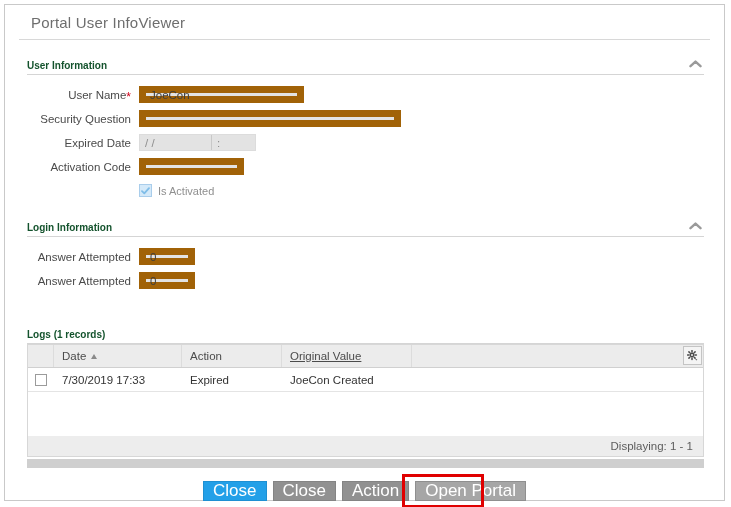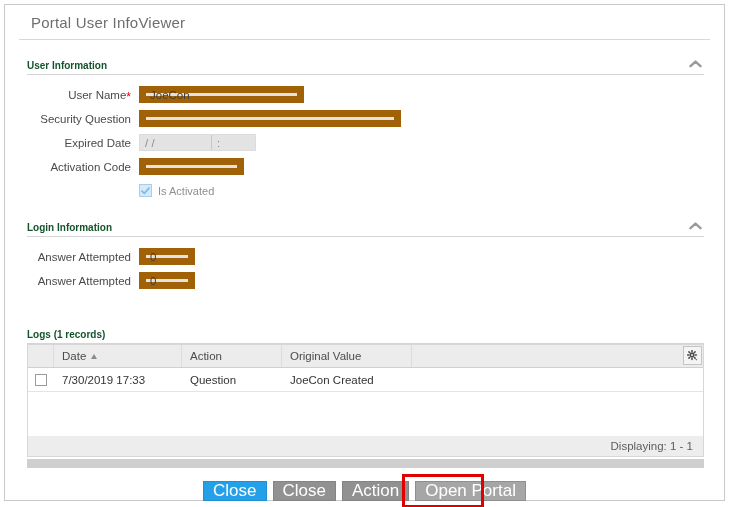--- a/index.html
+++ b/index.html
@@ -175,21 +175,21 @@
     align-items: center;
     padding-left: 8px;
     font-size: 11.5px;
     color: #4c4c4c;
     border-right: 1px solid #dcdcdc;
     box-sizing: border-box;
   }
   .hcell.c-chk  { width: 26px; padding-left: 0; }
   .hcell.c-date { width: 128px; }
   .hcell.c-act  { width: 100px; }
-  .hcell.c-orig { width: 130px; }
+  .hcell.c-orig { width: 130px; text-decoration: underline; }
   .hcell.c-last { flex: 1; border-right: none; }
   .sort-asc {
     margin-left: 5px;
     width: 0; height: 0;
     border-left: 3.5px solid transparent;
     border-right: 3.5px solid transparent;
     border-bottom: 5px solid #8a8a8a;
   }
   .gear-btn {
     position: absolute;
@@ -430,21 +430,21 @@
           </svg>
         </div>
       </div>
 
       <div class="grid-body">
         <div class="grid-row">
           <div class="dcell c-chk">
             <span class="rowbox"></span>
           </div>
           <div class="dcell c-date">7/30/2019 17:33</div>
-          <div class="dcell c-act">Question</div>
+          <div class="dcell c-act">Expired</div>
           <div class="dcell c-orig">JoeCon Created</div>
           <div class="dcell c-last"></div>
         </div>
       </div>
     </div>
 
     <div class="grid-foot">
       <span>Displaying: 1 - 1</span>
     </div>
 

